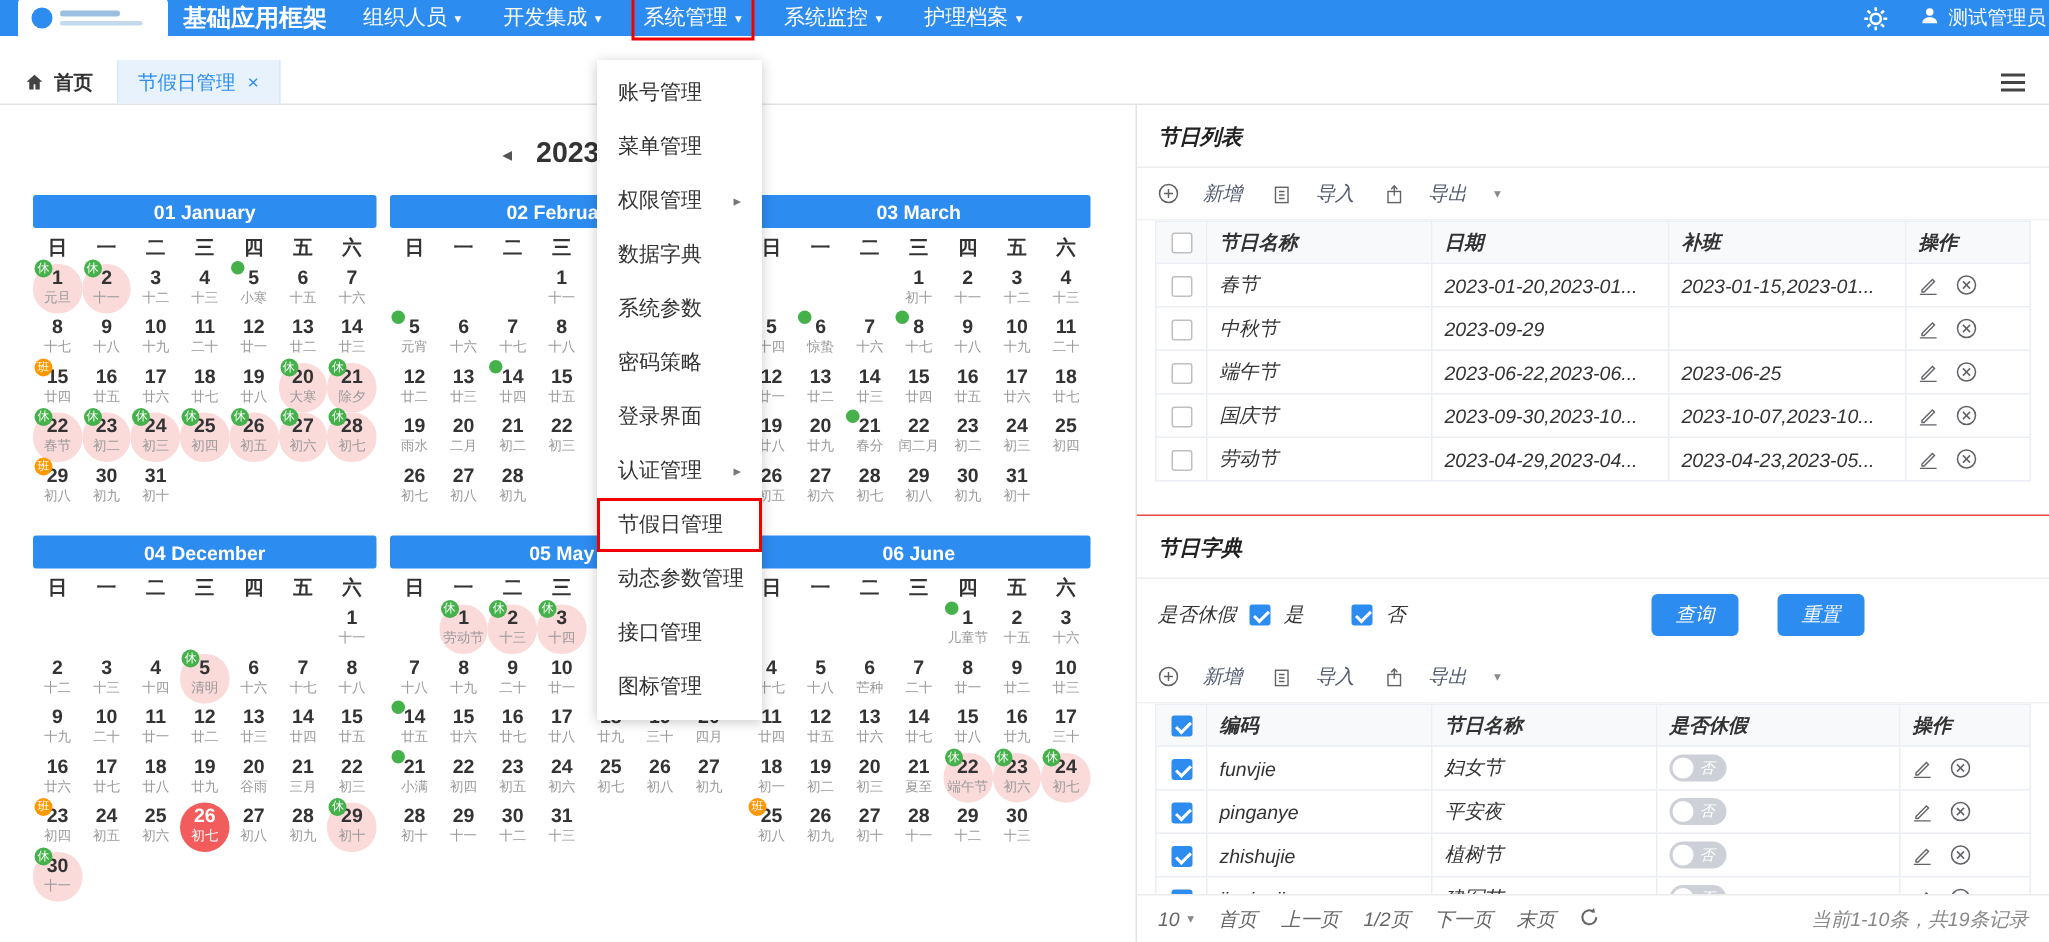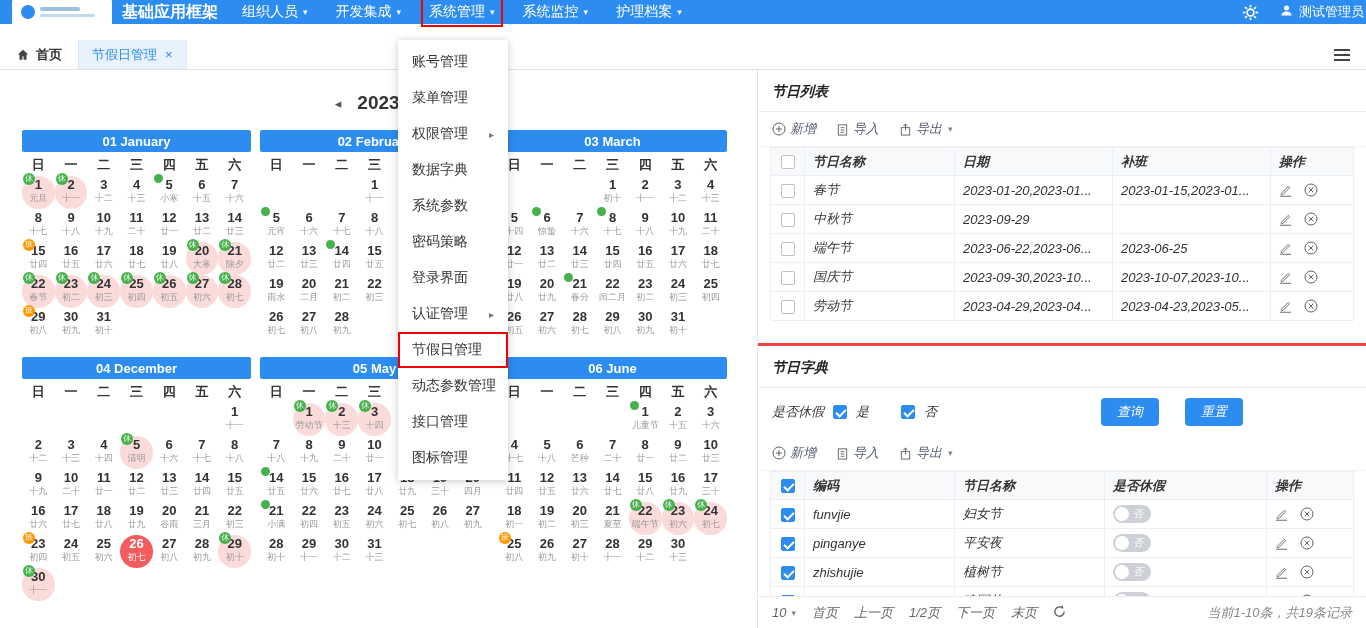--- a/index.html
+++ b/index.html
@@ -64,24 +64,24 @@
     box-shadow:0 1px 8px rgba(0,0,0,.22);z-index:60;padding:4px 0;}
   .dd-item{height:36px;display:flex;align-items:center;justify-content:space-between;
     padding:0 14px;font-size:14px;color:#333;cursor:pointer;white-space:nowrap;}
   .dd-item.hl-red{border:2px solid #f20000;padding:0 12px;}
   .dd-arrow{color:#777;font-size:10px;margin-left:6px;}
 
   
   .right-panel{position:absolute;left:757px;top:0;right:0;bottom:0;background:#fff;
     border-left:1px solid #e4e4e4;display:flex;flex-direction:column;font-style:italic;}
   .sec-title{font-size:14px;font-weight:bold;color:#222;padding:13px 14px 10px;border-bottom:1px solid #ededed;}
-  .sec2{border-top:3px solid #ef4444;}
+  .sec2{border-top:1px solid #ef4444;}
   .toolbar{display:flex;align-items:center;gap:20px;padding:8px 14px;font-size:13px;
     color:#515a6e;border-bottom:1px solid #f2f2f2;flex:0 0 auto;}
-  .tool-btn{display:flex;align-items:center;gap:4px;cursor:pointer;white-space:nowrap;}
+  .tool-btn{display:flex;align-items:center;gap:16px;cursor:pointer;white-space:nowrap;}
   .ddc{font-size:9px;color:#888;margin-left:2px;}
   .tbl-wrap{padding:0 12px;overflow:hidden;}
   .tbl-wrap1{height:196px;flex:0 0 auto;}
   .tbl-wrap2{flex:1;}
   table.tbl{width:100%;border-collapse:collapse;table-layout:fixed;font-size:13px;color:#333;}
   .tbl th{background:#f8f9fb;font-weight:bold;text-align:left;padding:0 8px;height:28px;
     border:1px solid #ebeef5;white-space:nowrap;overflow:hidden;}
   .tbl td{padding:0 8px;height:29px;border:1px solid #ebeef5;white-space:nowrap;overflow:hidden;}
   .col-cb{text-align:center !important;padding:0 !important;}
   .cb{width:14px;height:14px;border:1px solid #bfbfbf;border-radius:2px;background:#fff;

